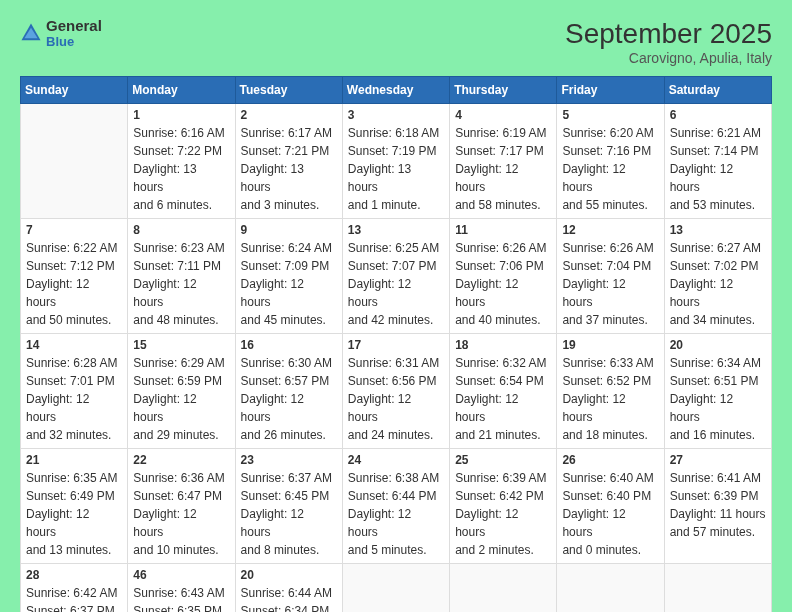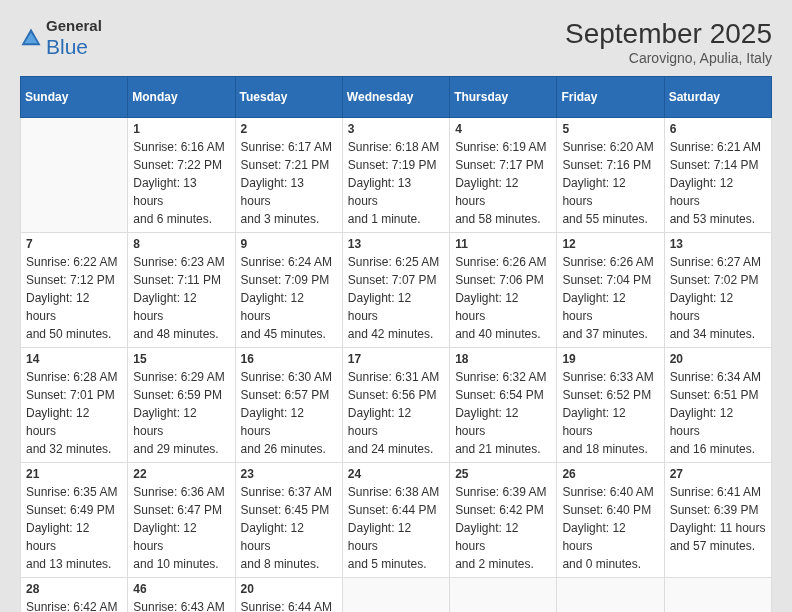--- a/index.html
+++ b/index.html
@@ -7,21 +7,21 @@
       font-family: Arial, sans-serif;
       background: #fff;
       width: 792px;
       height: 612px;
       overflow: hidden;
     }
     .page {
       width: 792px;
       height: 612px;
       padding: 18px 20px 10px 20px;
-      background: #e5e5e5;
+      background: #86efac;
     }
     .header {
       display: flex;
       justify-content: space-between;
       align-items: flex-start;
       margin-bottom: 10px;
     }
     .logo {
       display: flex;
       align-items: center;
@@ -31,22 +31,22 @@
       display: flex;
       flex-direction: column;
       line-height: 1.1;
     }
     .logo-general {
       font-size: 15px;
       font-weight: bold;
       color: #333;
     }
     .logo-blue {
-      font-size: 21px;
-      font-weight: normal;
+      font-size: 13px;
+      font-weight: bold;
       color: #2a6db5;
     }
     .logo-icon {
       width: 22px;
       height: 22px;
     }
     .title-block {
       text-align: right;
     }
     .month-title {
@@ -61,21 +61,21 @@
     .calendar {
       width: 100%;
       border-collapse: collapse;
       border: 1px solid #ccc;
     }
     .calendar th {
       background: #2a6db5;
       color: #fff;
       font-size: 12px;
       font-weight: bold;
-      padding: 13px 4px;
+      padding: 6px 4px;
       text-align: left;
       border: 1px solid #1e5a9a;
     }
     .calendar td {
       width: 107px;
       height: 85px;
       vertical-align: top;
       padding: 4px 5px;
       border: 1px solid #ddd;
       font-size: 9.5px;

